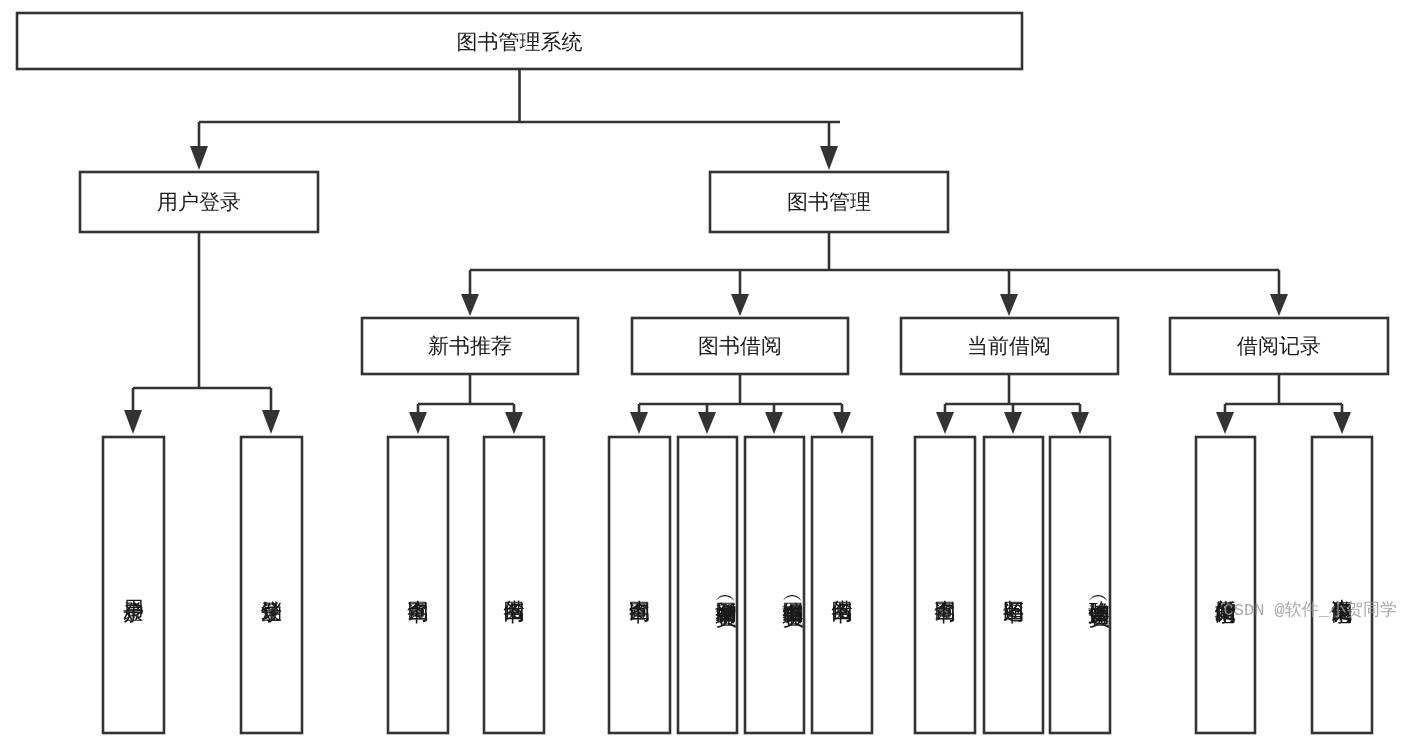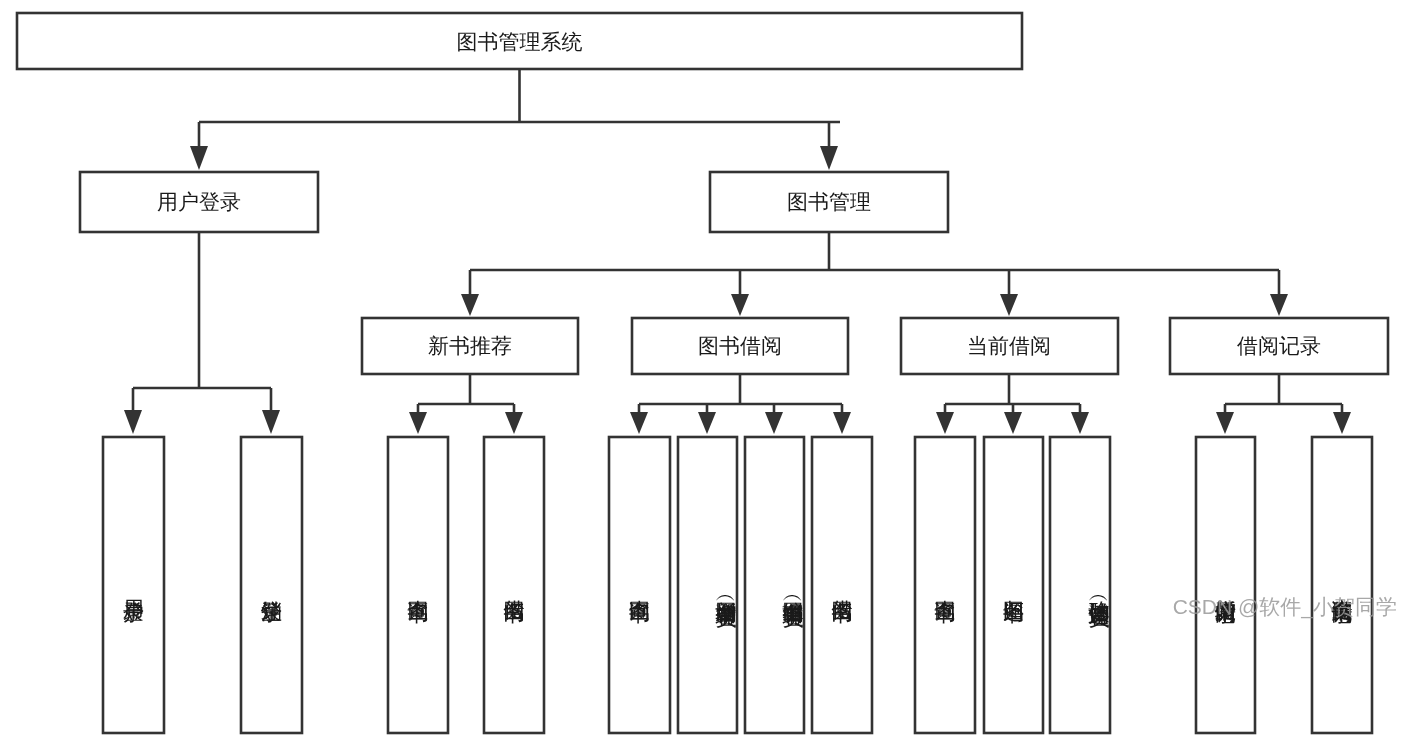--- a/index.html
+++ b/index.html
@@ -60,22 +60,22 @@
     align-items: center;
     justify-content: center;
     text-align: center;
     white-space: nowrap;
     pointer-events: none;
   }
   #watermark {
     position: absolute;
     right: 8px;
     bottom: 6px;
-    font-family: Liberation Sans, sans-serif;
-    font-size: 21px;
+    font-family: Liberation Mono, monospace;
+    font-size: 17px;
     color: #9a9a9a;
     opacity: 0.85;
     white-space: nowrap;
   }
 </style>
 </head>
 <body>
 
 <div id="diagram-root">
 

